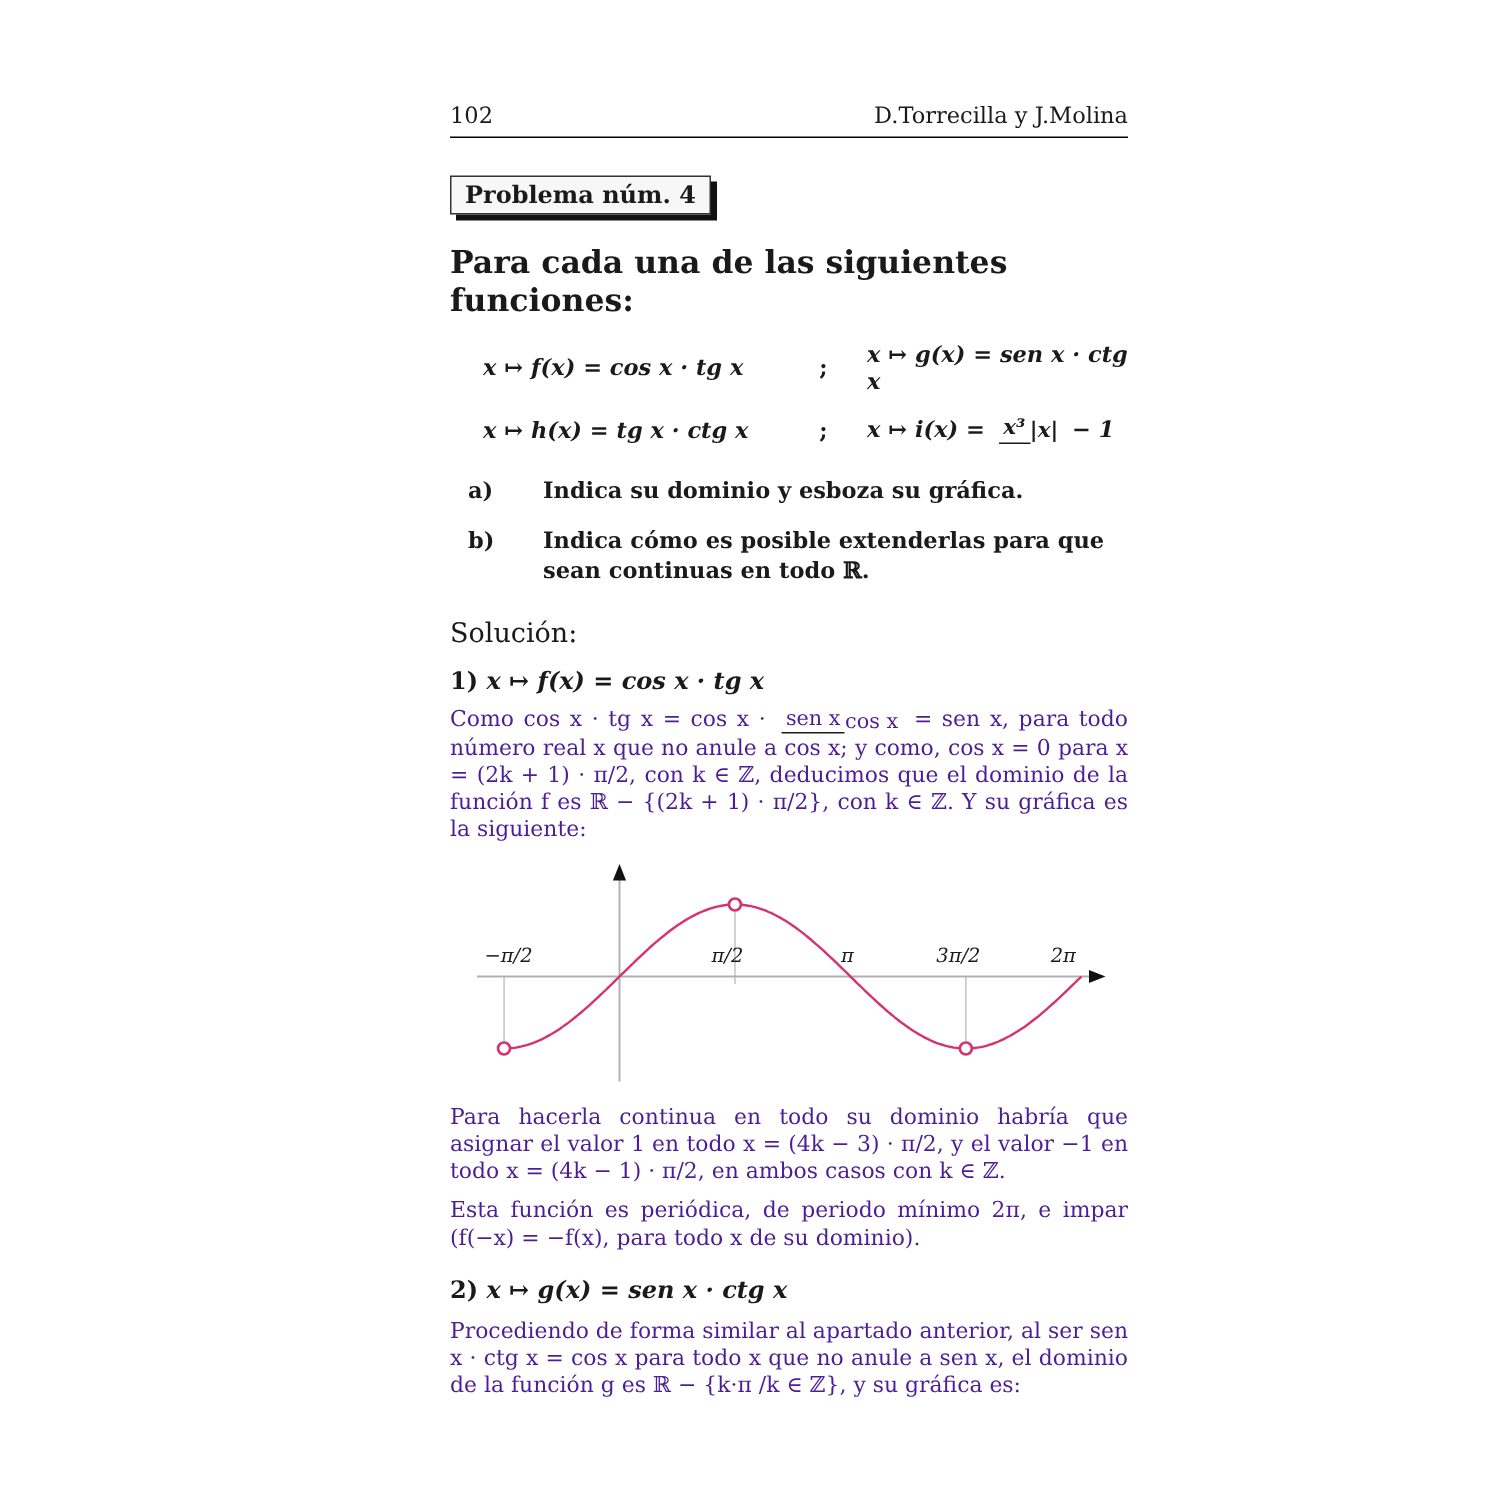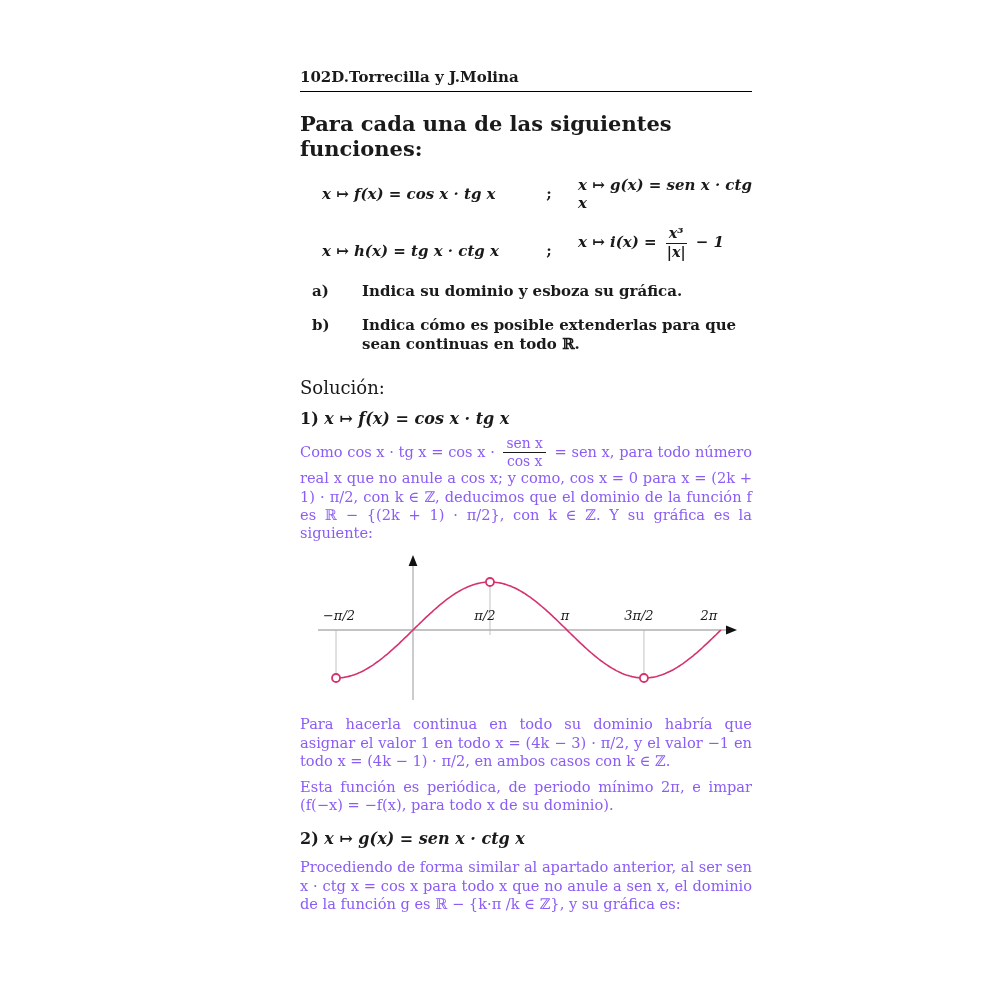--- a/index.html
+++ b/index.html
@@ -5,78 +5,81 @@
   * { margin:0; padding:0; box-sizing:border-box; }
   html,body { background:#fff; }
   .page {
     position:relative; width:1000px; height:1000px; background:#ffffff;
     font-family:"DejaVu Serif","Liberation Serif",serif; color:#1a1a1a;
     overflow:hidden;
   }
   .content { position:absolute; left:300px; top:68px; width:452px; }
 
   .header {
-    display:flex; align-items:flex-end;
-    font-weight:bold; font-size:15px; padding-bottom:5px;
+    display:flex; justify-content:space-between; align-items:flex-end;
+    font-weight:normal; font-size:15px; padding-bottom:5px;
     border-bottom:1.6px solid #000;
   }
 
   .problem-box {
     display:inline-block; margin-top:25px; padding:2px 9px 3px 9px;
     border:1.2px solid #333; background:#f7f7f7;
     box-shadow:4px 4px 0 #111;
     font-weight:bold; font-size:16px;
   }
 
   .intro { margin-top:19px; font-weight:bold; font-size:21px; }
 
   .formulas { margin-top:15px; font-weight:bold; font-size:15px; font-style:italic; }
   .formula-row { display:flex; align-items:center; padding-left:22px; margin-top:12px; }
   .formula-row .col1 { width:198px; }
   .formula-row .sep  { width:58px; text-align:center; font-style:normal; }
   .formula-row .col2 { flex:1; }
 
   .frac {
-    display:inline-flex; flex-direction:column; align-items:center;
+    display:inline-flex; flex-direction:row; align-items:center;
     vertical-align:middle; line-height:1.1; margin:0 4px; font-size:0.95em;
   }
   .frac .num { border-bottom:1.2px solid #1a1a1a; padding:0 3px 1px 3px; }
   .frac .den { padding-top:1px; }
 
   .items { margin-top:22px; font-weight:bold; font-size:15px; }
   .item { display:flex; margin-top:14px; }
   .item-label { width:30px; padding-left:12px; flex:none; }
   .item-text { flex:1; line-height:1.3;margin-left:32px; }
 
   .solucion { margin-top:22px; font-weight:normal; font-size:18px; }
 
   .part-heading { margin-top:11px; font-weight:bold; font-size:16px; }
   .part-heading .math { font-style:italic; }
 
   .body-par {
     margin-top:8px; font-size:14.6px; line-height:1.25; text-align:justify;
-    color:#8b5cf6;
+    color:#4c1d95;
   }
 
   .graph-wrap { margin-top:8px; margin-left:16px; width:440px; height:158px; }
   .graph-wrap svg text {
     font-family:"DejaVu Serif","Liberation Serif",serif; font-style:italic;
   }
 </style>
 </head>
 <body>
 
 <div class="page">
   <div class="content">
 
     <div class="header">
       <span>102</span>
       <span>D.Torrecilla y J.Molina</span>
     </div>
 
+    <div class="problem-box">
+      <span>Problema núm. 4</span>
+    </div>
 
     <div class="intro">Para cada una de las siguientes funciones:</div>
 
     <div class="formulas">
       <div class="formula-row">
         <span class="col1">x ↦ f(x) = cos x · tg x</span>
         <span class="sep">;</span>
         <span class="col2">x ↦ g(x) = sen x · ctg x</span>
       </div>
       <div class="formula-row" style="margin-top:14px;align-items:flex-end;">

